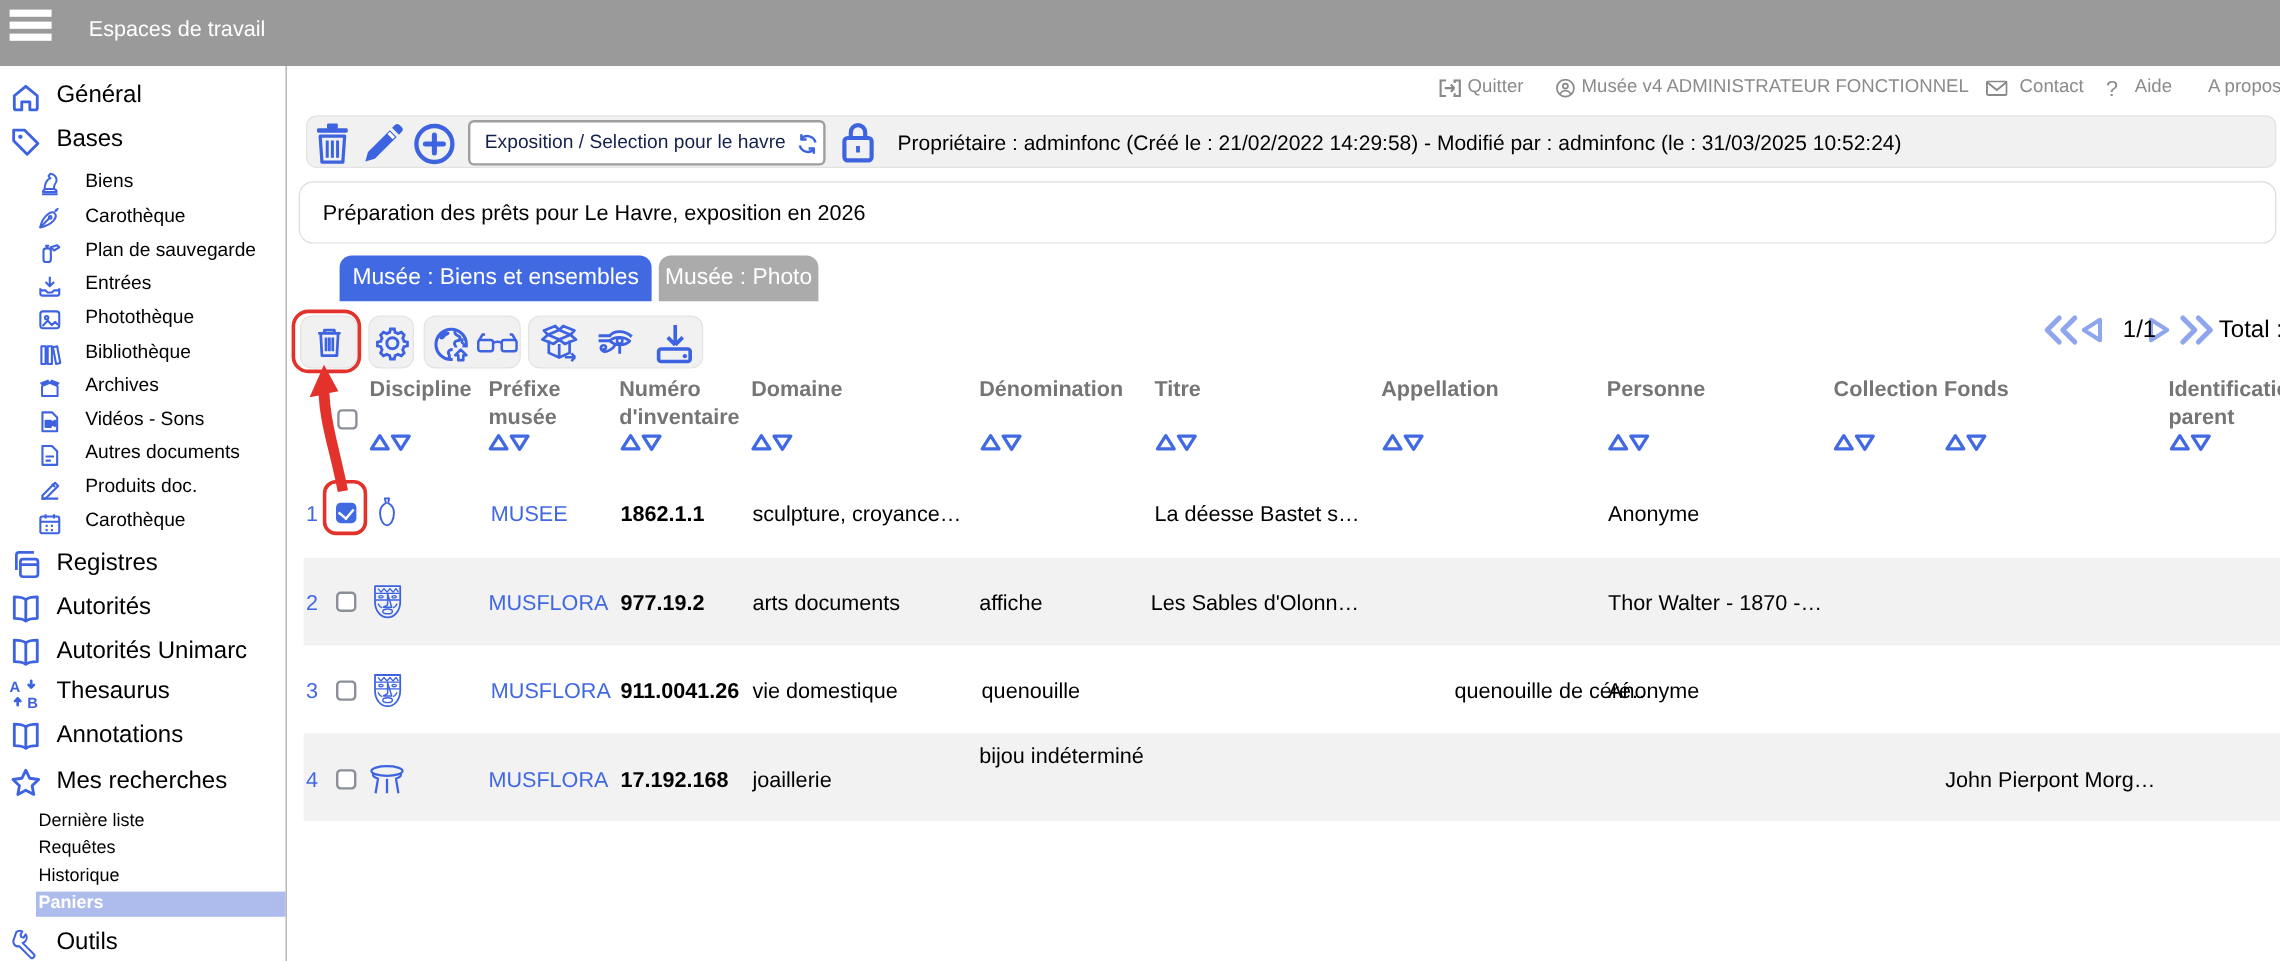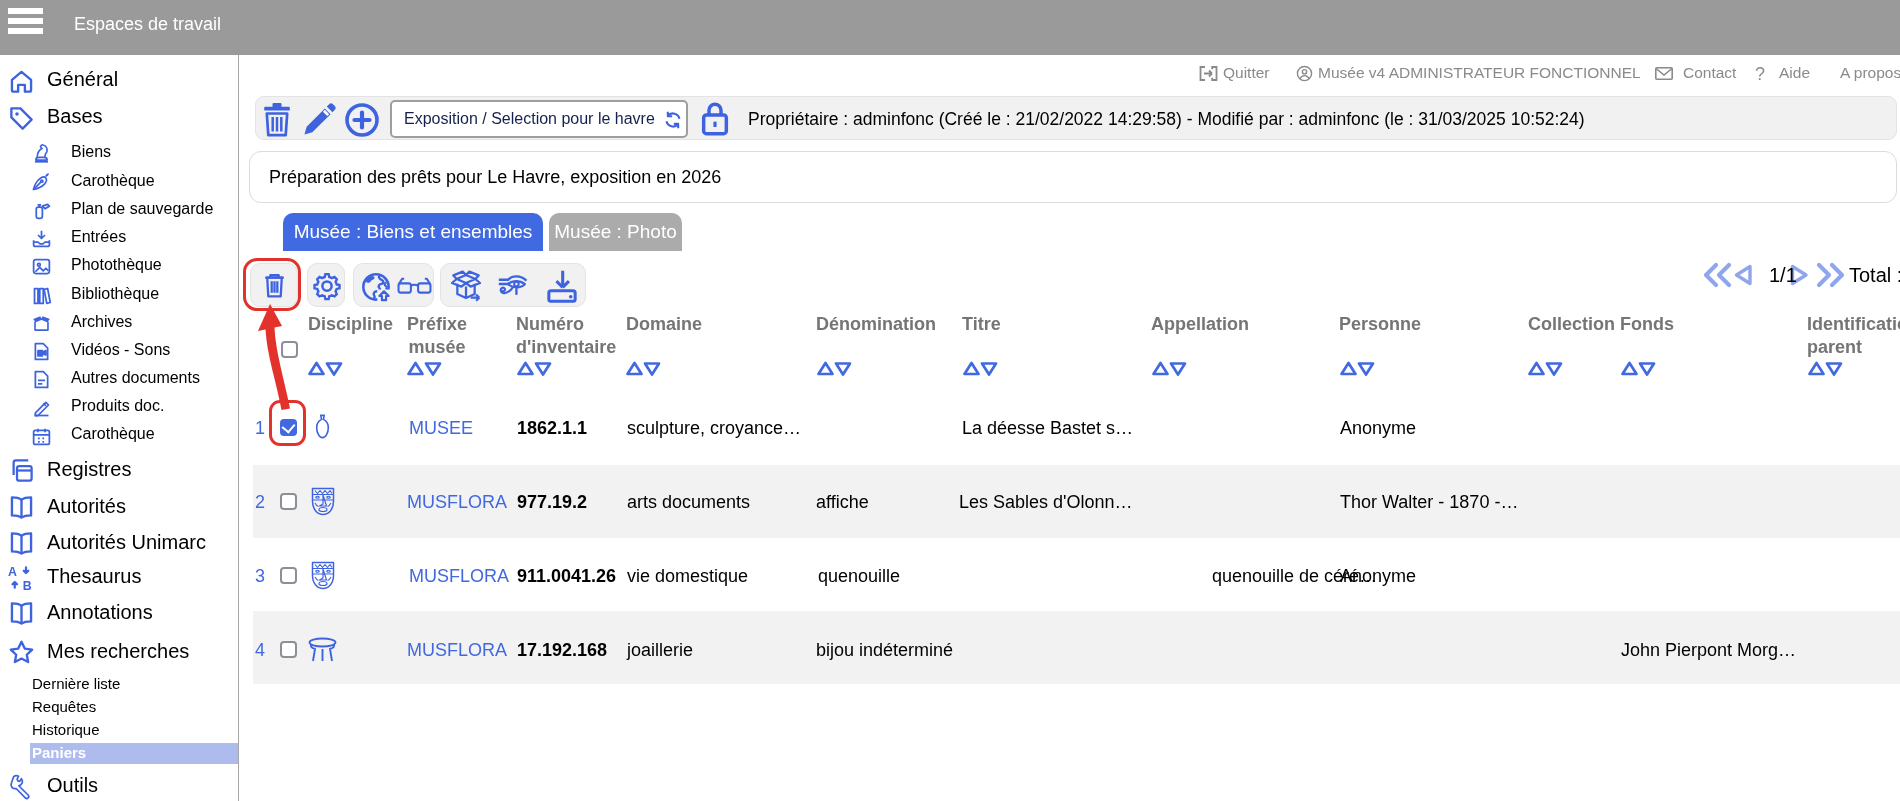--- a/index.html
+++ b/index.html
@@ -279,21 +279,21 @@
       <path d="M48 4.5 V21.5 L34.5 13 Z" stroke-width="3.4"></path>
       <path d="M90.5 4.5 V21.5 L104 13 Z" stroke-width="3.4"></path>
       <path d="M117 3l10 10-10 10M130 3l10 10-10 10"></path>
     </svg>
   <div class="abs" style="left:1757px; top:264px; font-size:20px; color:#000;margin-left:12px;">1/1</div>
   <div class="abs" style="left:1849px; top:264px; font-size:20px; color:#000; white-space:nowrap;">Total :</div>
 </div>
 <div id="tablearea">
 
   <div class="hdr" style="left:308px; top:313px;">Discipline</div>
-  <div class="hdr" style="left:407px; top:313px;text-align:center;">Préfixe<br>musée</div>
+  <div class="hdr" style="left:407px; top:313px;">Préfixe<br>musée</div>
   <div class="hdr" style="left:516px; top:313px;">Numéro<br>d'inventaire</div>
   <div class="hdr" style="left:626px; top:313px;">Domaine</div>
   <div class="hdr" style="left:816px; top:313px;">Dénomination</div>
   <div class="hdr" style="left:962px; top:313px;">Titre</div>
   <div class="hdr" style="left:1151px; top:313px;">Appellation</div>
   <div class="hdr" style="left:1339px; top:313px;">Personne</div>
   <div class="hdr" style="left:1528px; top:313px;">Collection Fonds</div>
   <div class="hdr" style="left:1807px; top:313px;">Identification<br>parent</div>
   <div class="cb" style="left:281px; top:341px;"></div>
 
@@ -386,21 +386,21 @@
   <div class="cell" style="left:517px; top:418px; font-weight:bold;">1862.1.1</div>
   <div class="cell" style="left:517px; top:492px; font-weight:bold;">977.19.2</div>
   <div class="cell" style="left:517px; top:566px; font-weight:bold;">911.0041.26</div>
   <div class="cell" style="left:517px; top:640px; font-weight:bold;">17.192.168</div>
   <div class="cell" style="left:627px; top:418px;">sculpture, croyance…</div>
   <div class="cell" style="left:627px; top:492px;">arts documents</div>
   <div class="cell" style="left:627px; top:566px;">vie domestique</div>
   <div class="cell" style="left:627px; top:640px;">joaillerie</div>
   <div class="cell" style="left:816px; top:492px;">affiche</div>
   <div class="cell" style="left:818px; top:566px;">quenouille</div>
-  <div class="cell" style="left:816px; top:640px;">bijou indéterminé</div>
+  <div class="cell" style="left:816px; top:620px;">bijou indéterminé</div>
   <div class="cell" style="left:962px; top:418px;">La déesse Bastet s…</div>
   <div class="cell" style="left:959px; top:492px;">Les Sables d'Olonn…</div>
   <div class="cell" style="left:1212px; top:566px;">quenouille de céré…</div>
   <div class="cell" style="left:1340px; top:418px;">Anonyme</div>
   <div class="cell" style="left:1340px; top:492px;">Thor Walter - 1870 -…</div>
   <div class="cell" style="left:1340px; top:566px;">Anonyme</div>
   <div class="cell" style="left:1621px; top:640px;">John Pierpont Morg…</div>
 </div>
 <div id="redover">
   <div class="abs" style="left:243px; top:258px; width:58px; height:53px; border:3.5px solid #e3322b; border-radius:14px;"></div>

